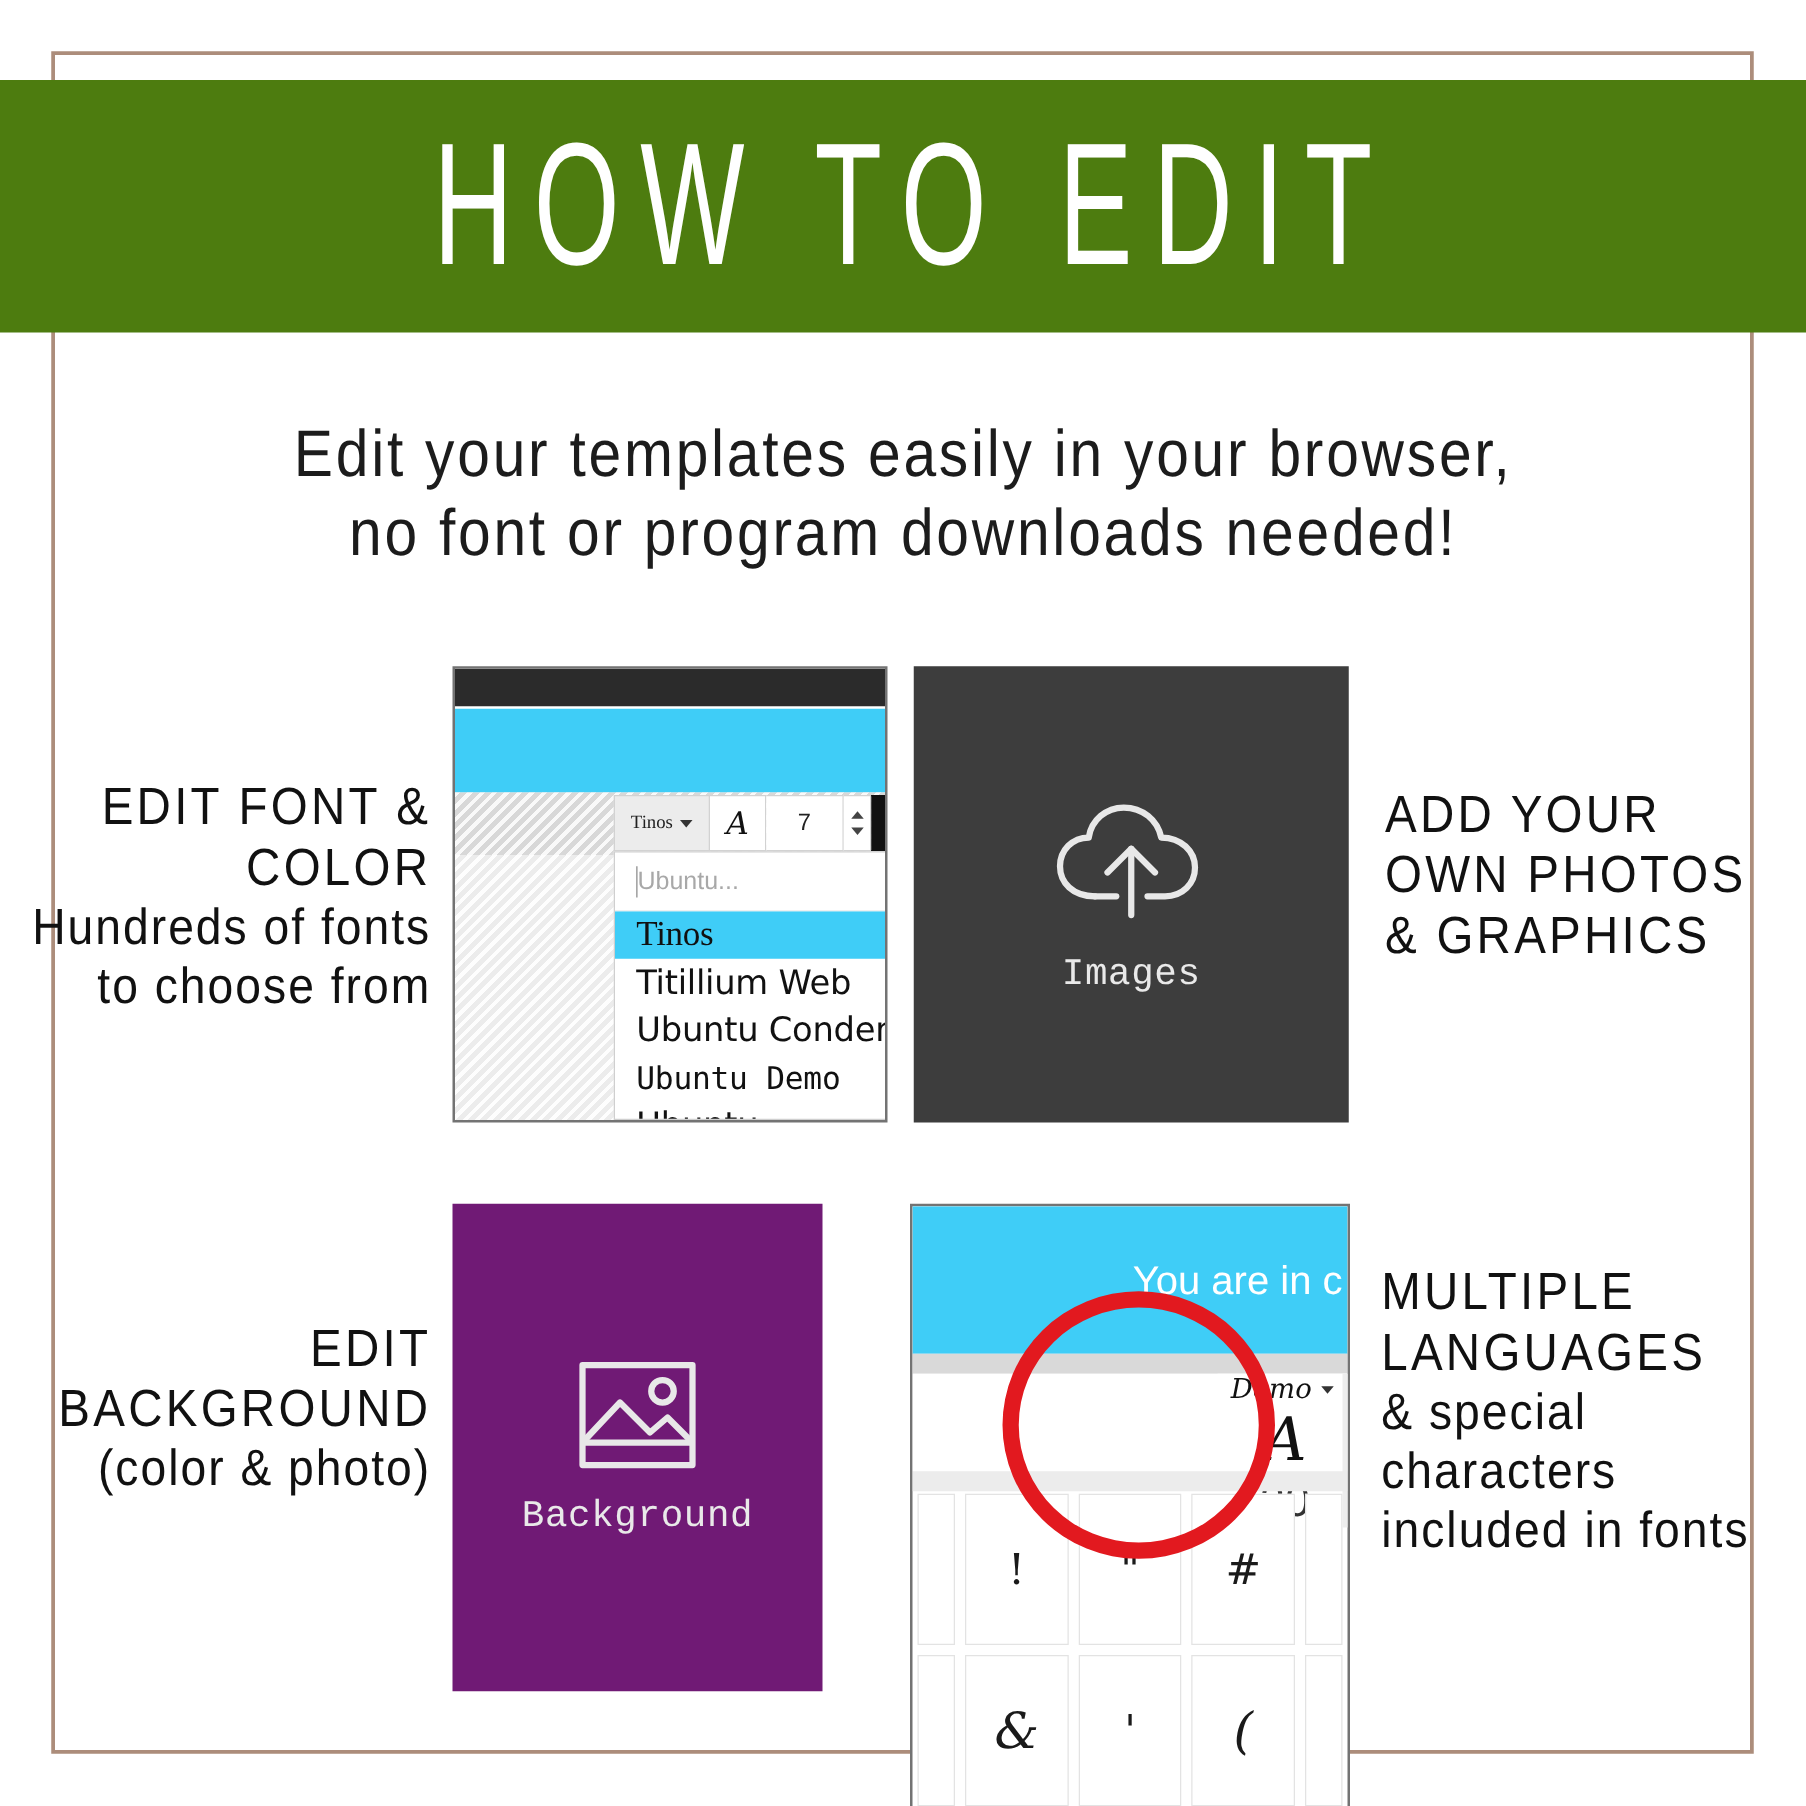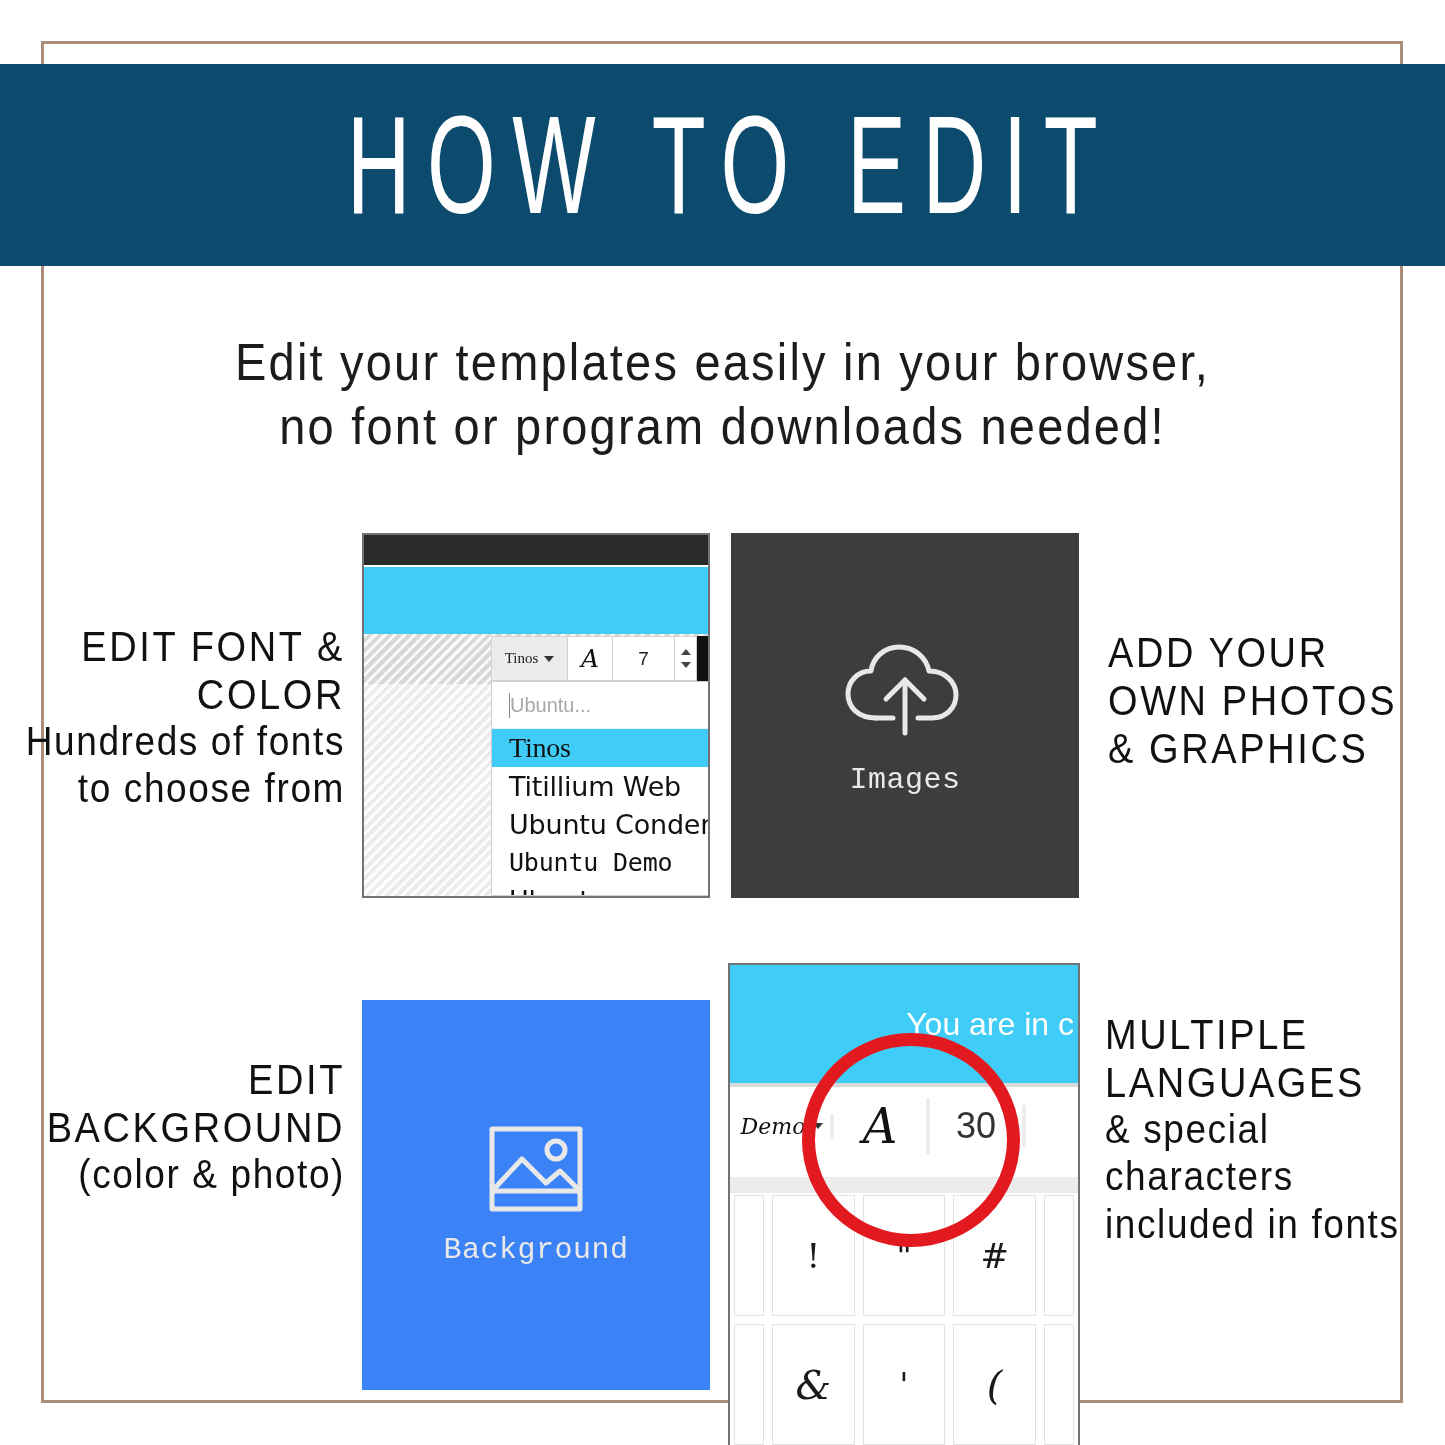--- a/index.html
+++ b/index.html
@@ -27,21 +27,21 @@
     pointer-events: none;
   }
 
   
   #header-banner {
     position: absolute;
     left: 0;
     top: 64px;
     width: 1445px;
     height: 202px;
-    background: #0c4a6e;
+    background: #4d7c0f;
     display: flex;
     align-items: center;
     justify-content: center;
   }
   #header-title {
     color: #ffffff;
     font-family: "Liberation Sans", sans-serif;
     font-size: 96px;
     font-weight: 300;
     letter-spacing: 18px;
@@ -289,24 +289,24 @@
     color: #e9e9e9;
     font-size: 30px;
     font-weight: 400;
     letter-spacing: 0.5px;
     font-family: Liberation Mono, monospace;
   }
 
   
   #shot-background {
     left: 362px;
-    top: 1000px;
-    width: 348px;
+    top: 963px;
+    width: 296px;
     height: 390px;
-    background: #3b82f6;
+    background: #701a75;
   }
 
   
   #shot-glyphs {
     left: 728px;
     top: 963px;
     width: 352px;
     height: 488px;
   }
   #glyph-cyanbar {
@@ -326,25 +326,26 @@
     overflow: hidden;
     text-overflow: clip;
     max-width: 100%;
   }
   #glyph-graystrip {
     position: absolute; left: 0; top: 118px;
     width: 100%; height: 16px;
     background: #d9d9d9;
   }
   #glyph-toolrow {
-    position: absolute; left: 0; top: 122px;
+    position: absolute; left: 0; top: 134px;
     width: 100%; height: 78px;
     display: flex;
-    align-items: center;
-    background: #ffffff;
+    align-items: flex-end;
+    background: #ffffff;
+    flex-direction: column;
   }
   .gt-cell {
     background: #ffffff;
     display: flex;
     align-items: center;
     justify-content: center;
     border-right: 4px solid #ededed;
     box-sizing: border-box;
   }
   #gt-name {

